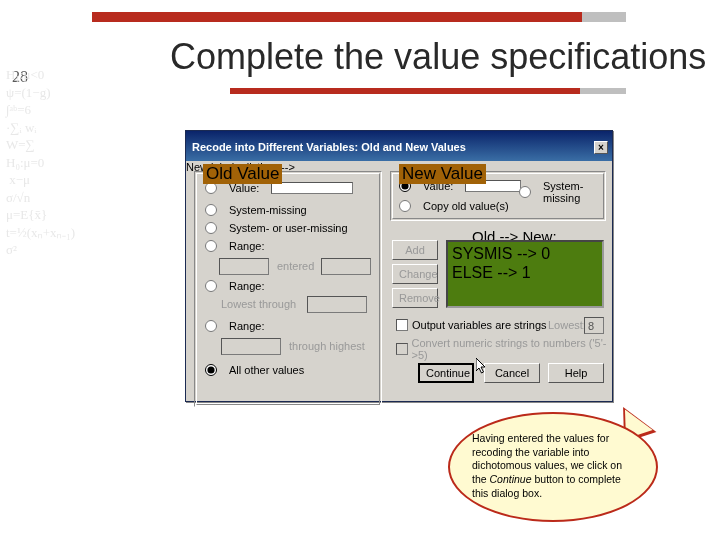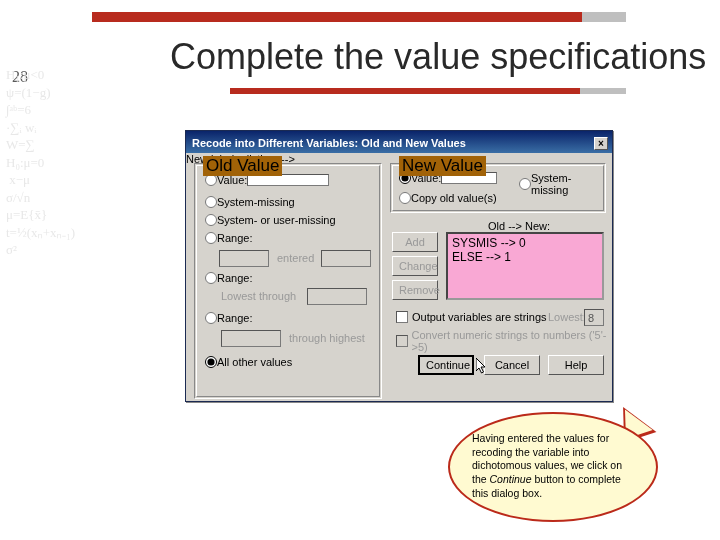--- a/index.html
+++ b/index.html
@@ -68,21 +68,21 @@
   
   .dialog {
     position: absolute;
     top: 130px; left: 185px;
     width: 428px; height: 272px;
     background: #d6d3cd;
     border: 1px solid #1b2a52;
     box-shadow: 1px 1px 0 #888;
   }
   .titlebar {
-    height: 22px;
+    height: 30px;
     background: linear-gradient(#0a246a, #3a6ea5);
     color: #fff;
     font-weight: bold;
     font-size: 11px;
     padding: 2px 4px 0 6px;
     display: flex;
     justify-content: space-between;
     align-items: center;
   }
   .close-btn {
@@ -120,21 +120,21 @@
     position: absolute;
     top: -8px; left: 8px;
     background: #a16207;
     padding: 0 3px;
     font-size: 17px;
     z-index: 2;
   }
   .gb-old { top: 10px; left: 8px; width: 188px; height: 236px; }
   .gb-new { top: 10px; left: 204px; width: 216px; height: 50px; }
 
-  .radio { display: flex; align-items: center; gap: 0; position: absolute; font-size: 11px; }
+  .radio { display: flex; align-items: center; gap: 12px; position: absolute; font-size: 11px; }
   .radio input { margin: 0; width: 12px; height: 12px; accent-color: #000; }
   .textbox {
     background: #fff;
     border: 1px solid #7a7a7a;
     border-top-color: #555; border-left-color: #555;
     height: 17px;
     font-size: 11px;
     padding: 1px 3px;
   }
   .textbox[disabled] { background: #d6d3cd; }
@@ -148,23 +148,23 @@
     height: 20px;
     text-align: center;
     line-height: 18px;
     padding: 0 6px;
   }
   .btn.default { border: 2px solid #000; line-height: 16px; }
   .btn.disabled { color: #999; }
 
   .listbox {
     position: absolute;
-    background: #f9a8d4;
+    background: #4d7c0f;
     border: 2px inset #999;
-    font-size: 12px;
+    font-size: 16px;
     padding: 2px 4px;
     line-height: 1.2;
   }
   .checkbox { display: flex; align-items: center; gap: 4px; position: absolute; font-size: 11px; }
   .checkbox .box {
     width: 12px; height: 12px;
     background: #fff;
     border: 1px solid #7a7a7a;
     border-top-color: #555; border-left-color: #555;
   }
@@ -303,21 +303,21 @@
         <input type="radio" name="new" style="">
           <span>System-missing</span>
       </label>
       <label class="radio" style="top:28px;left:8px">
         <input type="radio" name="new" style="">
           <span>Copy old value(s)</span>
       </label>
     </div>
 
     New label + listbox --&gt;
-    <span style="position:absolute;top:67px;left:302px;font-size:11px">Old --&gt; New:</span>
+    <span style="position:absolute;top:67px;left:286px;font-size:15px">Old --&gt; New:</span>
     <div class="listbox" style="top:79px;left:260px;width:158px;height:68px">
       <div>SYSMIS --&gt; 0</div>
       <div>ELSE --&gt; 1</div>
     </div>
 
     
     <div class="btn disabled" style="position:absolute;top:79px;left:206px;width:46px">Add</div>
     <div class="btn disabled" style="position:absolute;top:103px;left:206px;width:46px">Change</div>
     <div class="btn disabled" style="position:absolute;top:127px;left:206px;width:46px">Remove</div>
 

